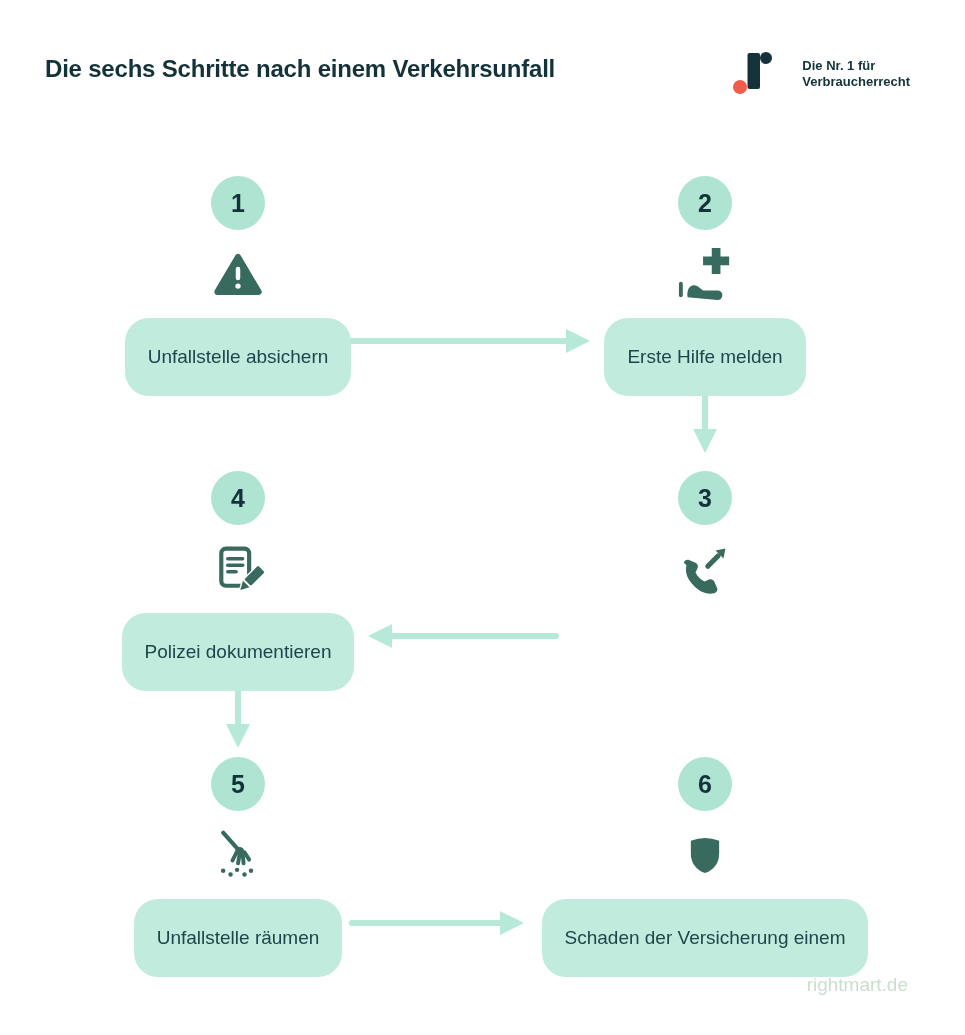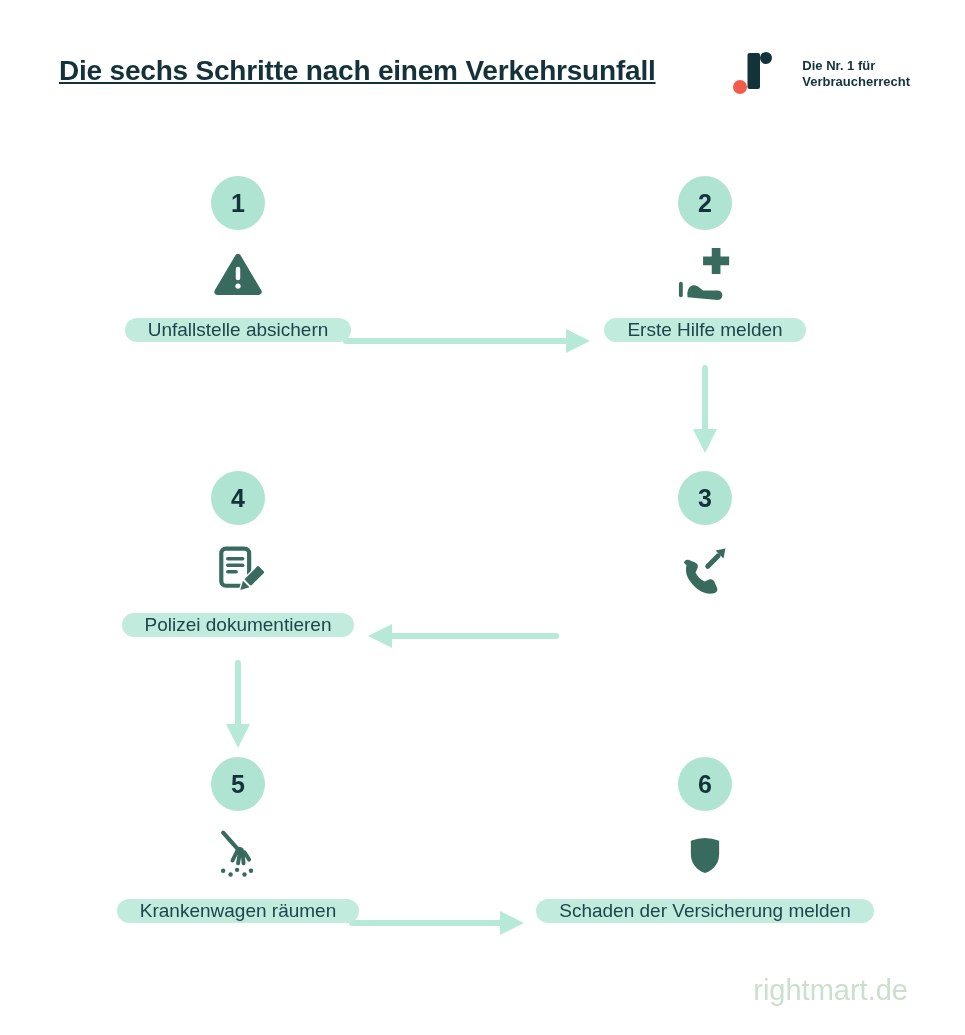--- a/index.html
+++ b/index.html
@@ -8,27 +8,26 @@
   .canvas {
     position: relative;
     width: 965px;
     height: 1035px;
     background: #ffffff;
     overflow: hidden;
   }
   
   .title {
     position: absolute;
-    left: 59px;
+    left: 45px;
     top: 55px;
-    font-size: 28px;
+    font-size: 24px;
     font-weight: bold;
     letter-spacing: -0.2px;
     color: #14323a;
-    text-decoration: underline;
   }
   .logo {
     position: absolute;
     right: 55px;
     top: 50px;
     display: flex;
     align-items: center;
     gap: 29px;
   }
   .logo-text {
@@ -72,34 +71,34 @@
   }
   .icon-wrap {
     height: 56px;
     margin-top: 16px;
     display: flex;
     align-items: center;
     justify-content: center;
   }
   .pill {
     margin-top: 16px;
-    padding: 0 23px;
+    padding: 27px 23px;
     border-radius: 24px;
     background: #c1ecdd;
     font-size: 19px;
     line-height: 24px;
     color: #1d454b;
     white-space: nowrap;
   }
   
   .footer-brand {
     position: absolute;
     right: 57px;
     top: 974px;
-    font-size: 29px;
+    font-size: 19px;
     color: #cadfcc;
   }
 </style>
 </head>
 <body>
 
 <div class="canvas">
 
   <h1 class="title">Die sechs Schritte nach einem Verkehrsunfall</h1>
 
@@ -222,33 +221,33 @@
         <g fill="#386a5e">
           <circle cx="12" cy="45" r="2.4"></circle>
           <circle cx="20" cy="49" r="2.4"></circle>
           <circle cx="27" cy="44" r="2.4"></circle>
           <circle cx="35" cy="49" r="2.4"></circle>
           <circle cx="42" cy="45" r="2.4"></circle>
         </g>
       </svg>
     </div>
     <div class="pill">
-      <span>Krankenwagen räumen</span>
+      <span>Unfallstelle räumen</span>
     </div>
   </div>
 
   <div class="step step-right row3">
     <div class="num-circle">
       <span>6</span>
     </div>
     <div class="icon-wrap">
       <svg width="44" height="48" viewBox="0 0 56 56">
         <path d="M10 10 q18 -7 36 0 v16 q0 18 -18 25 q-18 -7 -18 -25 z" fill="#386a5e"></path>
       </svg>
     </div>
     <div class="pill">
-      <span>Schaden der Versicherung melden</span>
+      <span>Schaden der Versicherung einem</span>
     </div>
   </div>
 
   <div class="footer-brand">rightmart.de</div>
 
 </div>
 
 </body></html>

